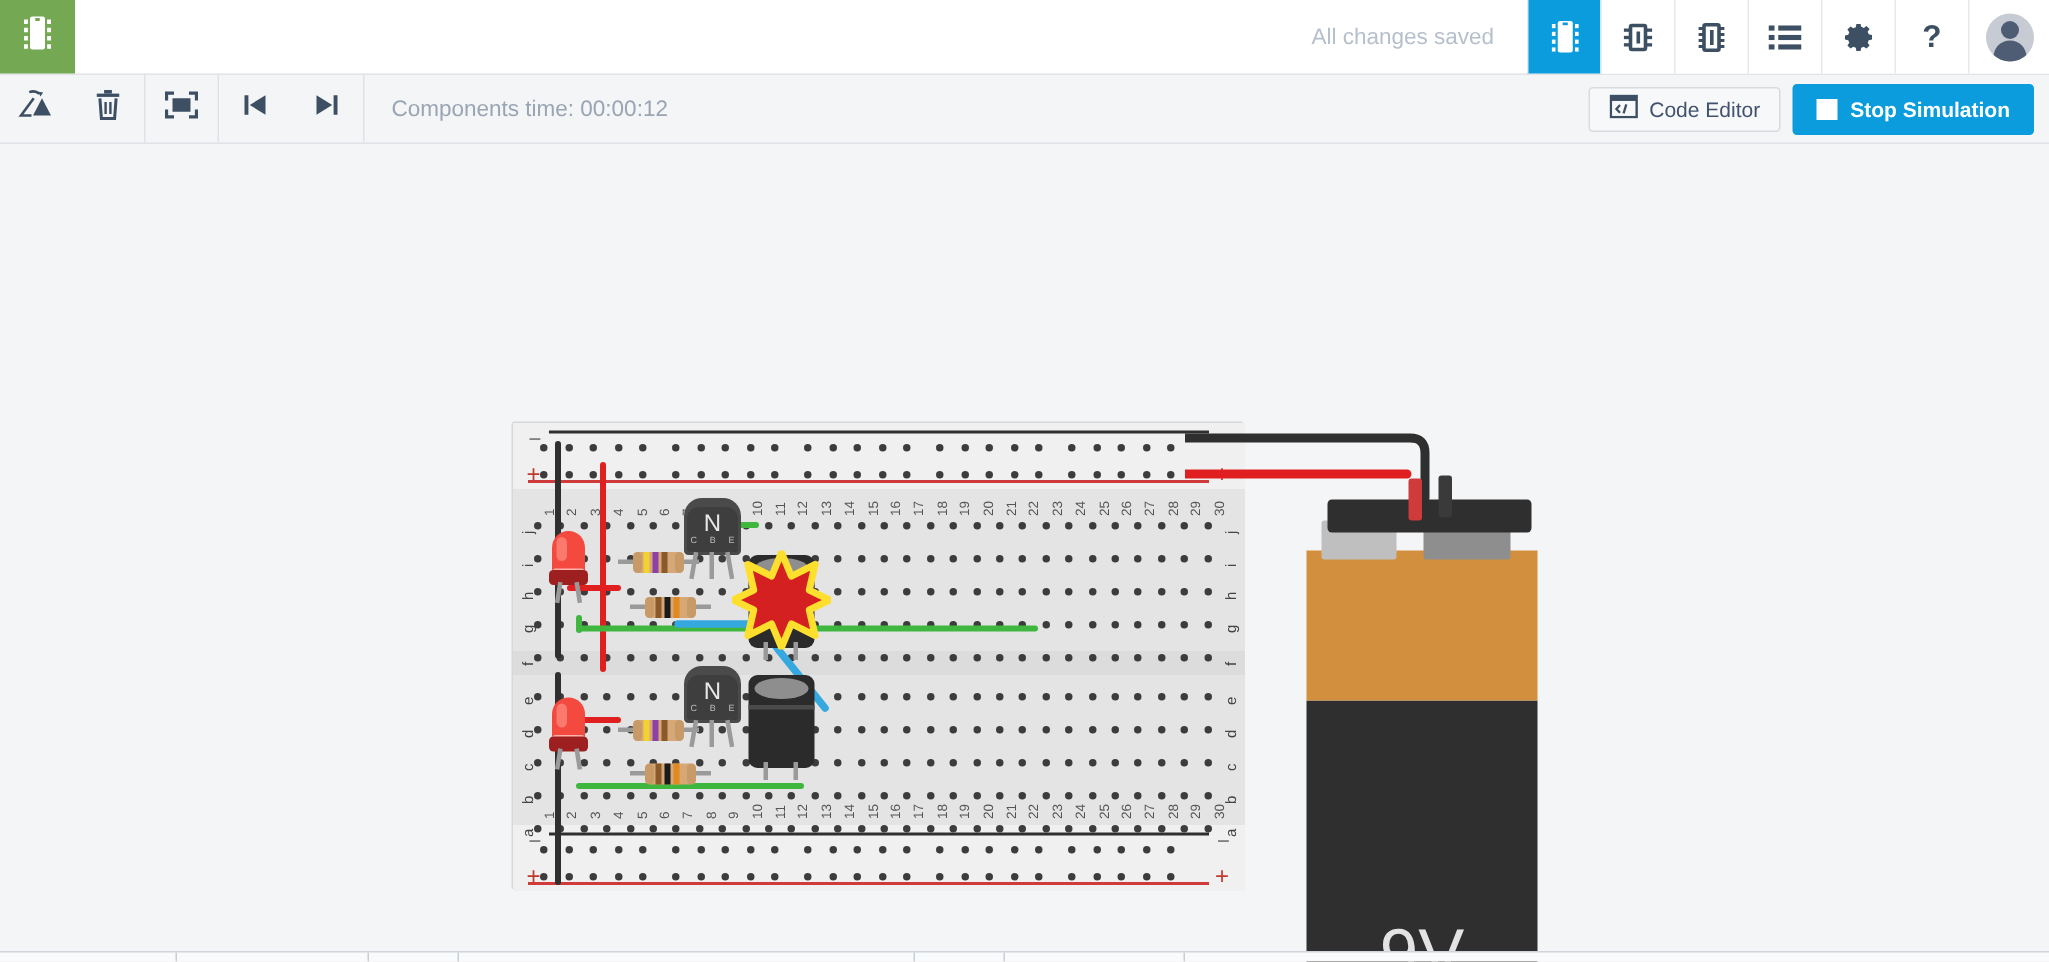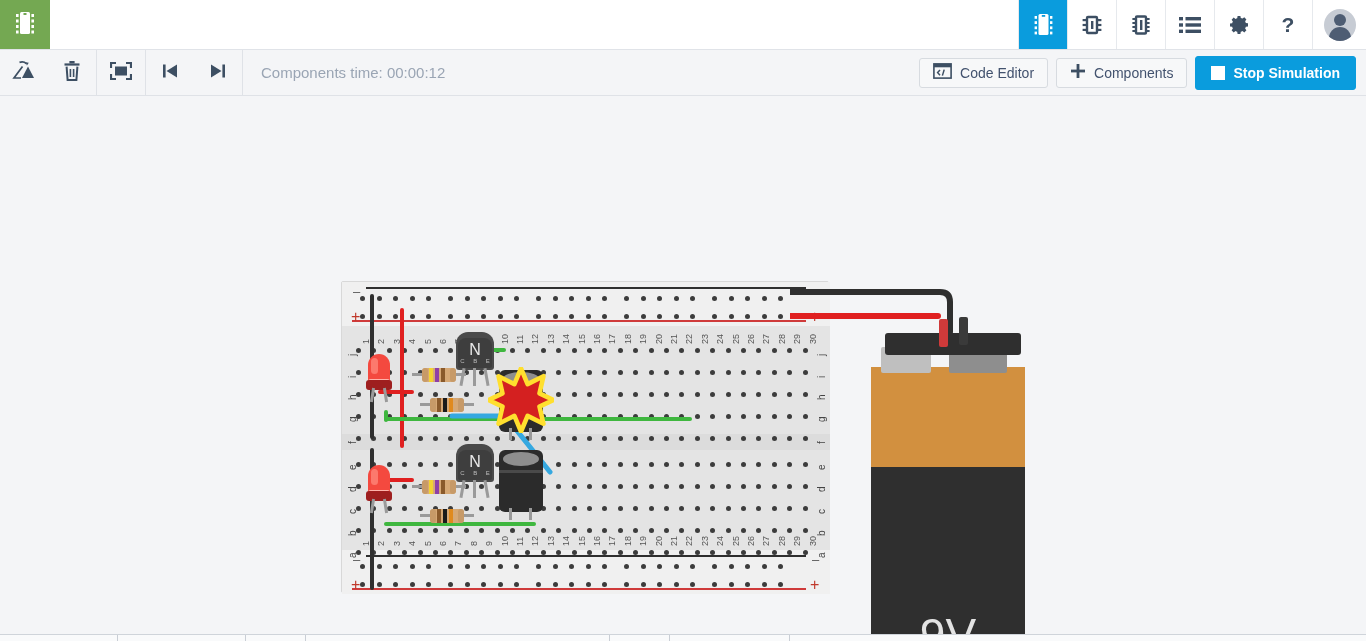--- a/index.html
+++ b/index.html
@@ -359,20 +359,21 @@
         <rect x="17.4" y="9.5" width="2.6" height="3" fill="#ffffff"></rect>
         <rect x="17.4" y="15" width="2.6" height="3" fill="#ffffff"></rect>
         <rect x="17.4" y="20.5" width="2.6" height="3" fill="#ffffff"></rect>
       </svg>
     </span>
   </div>
 
 
   <div class="topbar-spacer"></div>
 
+  <div class="saved-status">All changes saved</div>
 
   <div class="top-icon-btn active">
     <span>
       <svg width="21" height="25" viewBox="0 0 21 25">
         <rect x="5.5" y="2" width="10" height="21" rx="1.5" fill="#ffffff"></rect>
         <rect x="8.8" y="3" width="3.4" height="1.8" fill="#0a9cdd"></rect>
         <rect x="1.6" y="4" width="2.4" height="2.8" fill="#ffffff"></rect>
         <rect x="1.6" y="9.2" width="2.4" height="2.8" fill="#ffffff"></rect>
         <rect x="1.6" y="14.4" width="2.4" height="2.8" fill="#ffffff"></rect>
         <rect x="1.6" y="19.6" width="2.4" height="2.8" fill="#ffffff"></rect>
@@ -517,29 +518,20 @@
       <svg width="19" height="16" viewBox="0 0 19 16">
         <rect x="0.9" y="0.9" width="17.2" height="14.2" fill="none" stroke="#3d4f63" stroke-width="1.6"></rect>
         <rect x="0.9" y="0.9" width="17.2" height="3.4" fill="#3d4f63"></rect>
         <path fill="none" stroke="#3d4f63" stroke-width="1.5" d="M7 7 L4.6 9.6 7 12.2"></path>
         <path fill="none" stroke="#3d4f63" stroke-width="1.5" d="M11.2 6.6 L9.4 12.6"></path>
       </svg>
     </span>
     <span>Code Editor</span>
   </div>
 
-  <div class="pill">
-    <span>
-      <svg width="16" height="16" viewBox="0 0 16 16">
-        <rect x="6.6" y="1" width="2.8" height="14" fill="#3d4f63"></rect>
-        <rect x="1" y="6.6" width="14" height="2.8" fill="#3d4f63"></rect>
-      </svg>
-    </span>
-    <span>Components</span>
-  </div>
 
   <div class="pill primary">
     <span class="stop-square"></span>
     <span>Stop Simulation</span>
   </div>
 </div>
 
 <div class="canvas">
 
   <div class="breadboard">

